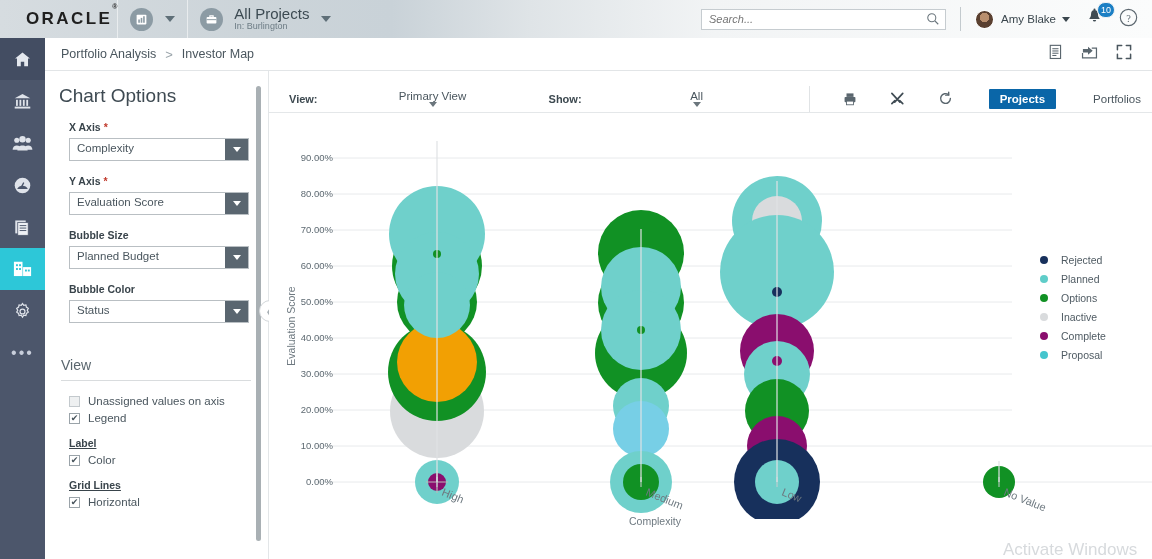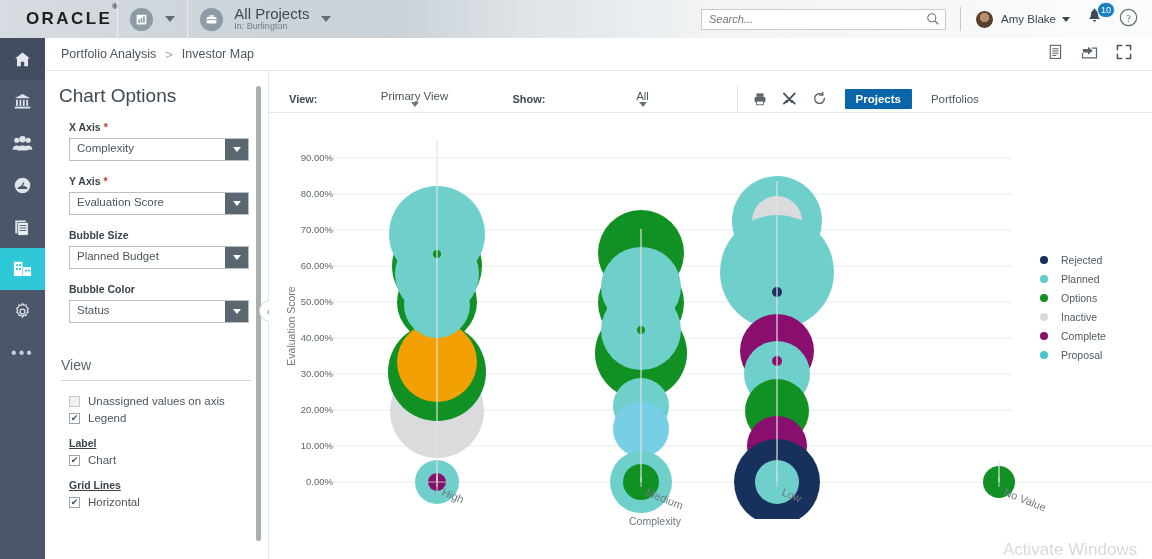--- a/index.html
+++ b/index.html
@@ -137,21 +137,21 @@
     position: absolute; left: 259px; top: 300px; width: 22px; height: 22px;
     border-radius: 50%; background: #fff; border: 1px solid #d3d7da;
     display: flex; align-items: center; justify-content: center;
     color: #a8b0b5; font-size: 11px;
   }
 
   
   .chartzone { position: absolute; left: 269px; top: 71px; width: 883px; height: 488px; background: #fff; }
   .chart-toolbar {
     position: absolute; left: 0; top: 14px; width: 883px; height: 28px;
-    display: flex; align-items: center; border-bottom: 1px solid #e4e7e9;
+    display: flex; align-items: center; border-bottom: 1px solid #e4e7e9; justify-content: space-between;
   }
   .tb-label { font-size: 11px; font-weight: bold; color: #3d4950; margin-left: 20px; }
   .tb-select {
     margin-left: 17px; width: 160px; font-size: 11.5px; color: #4a565e;
     display: flex; align-items: center; justify-content: space-between; flex-direction: column;
   }
   .tb-select .ca {
     width: 0; height: 0; border-left: 4px solid transparent; border-right: 4px solid transparent;
     border-top: 5px solid #6b767d;
   }
@@ -400,21 +400,21 @@
       <span class="chk-label">Unassigned values on axis</span>
     </div>
     <div class="chk-row">
       <span class="chk">✔</span>
       <span class="chk-label">Legend</span>
     </div>
 
     <div class="grp-label">Label</div>
     <div class="chk-row">
       <span class="chk">✔</span>
-      <span class="chk-label">Chart</span>
+      <span class="chk-label">Color</span>
     </div>
 
     <div class="grp-label">Grid Lines</div>
     <div class="chk-row">
       <span class="chk">✔</span>
       <span class="chk-label">Horizontal</span>
     </div>
   </div>
 
   <div class="panel-scroll"></div>

